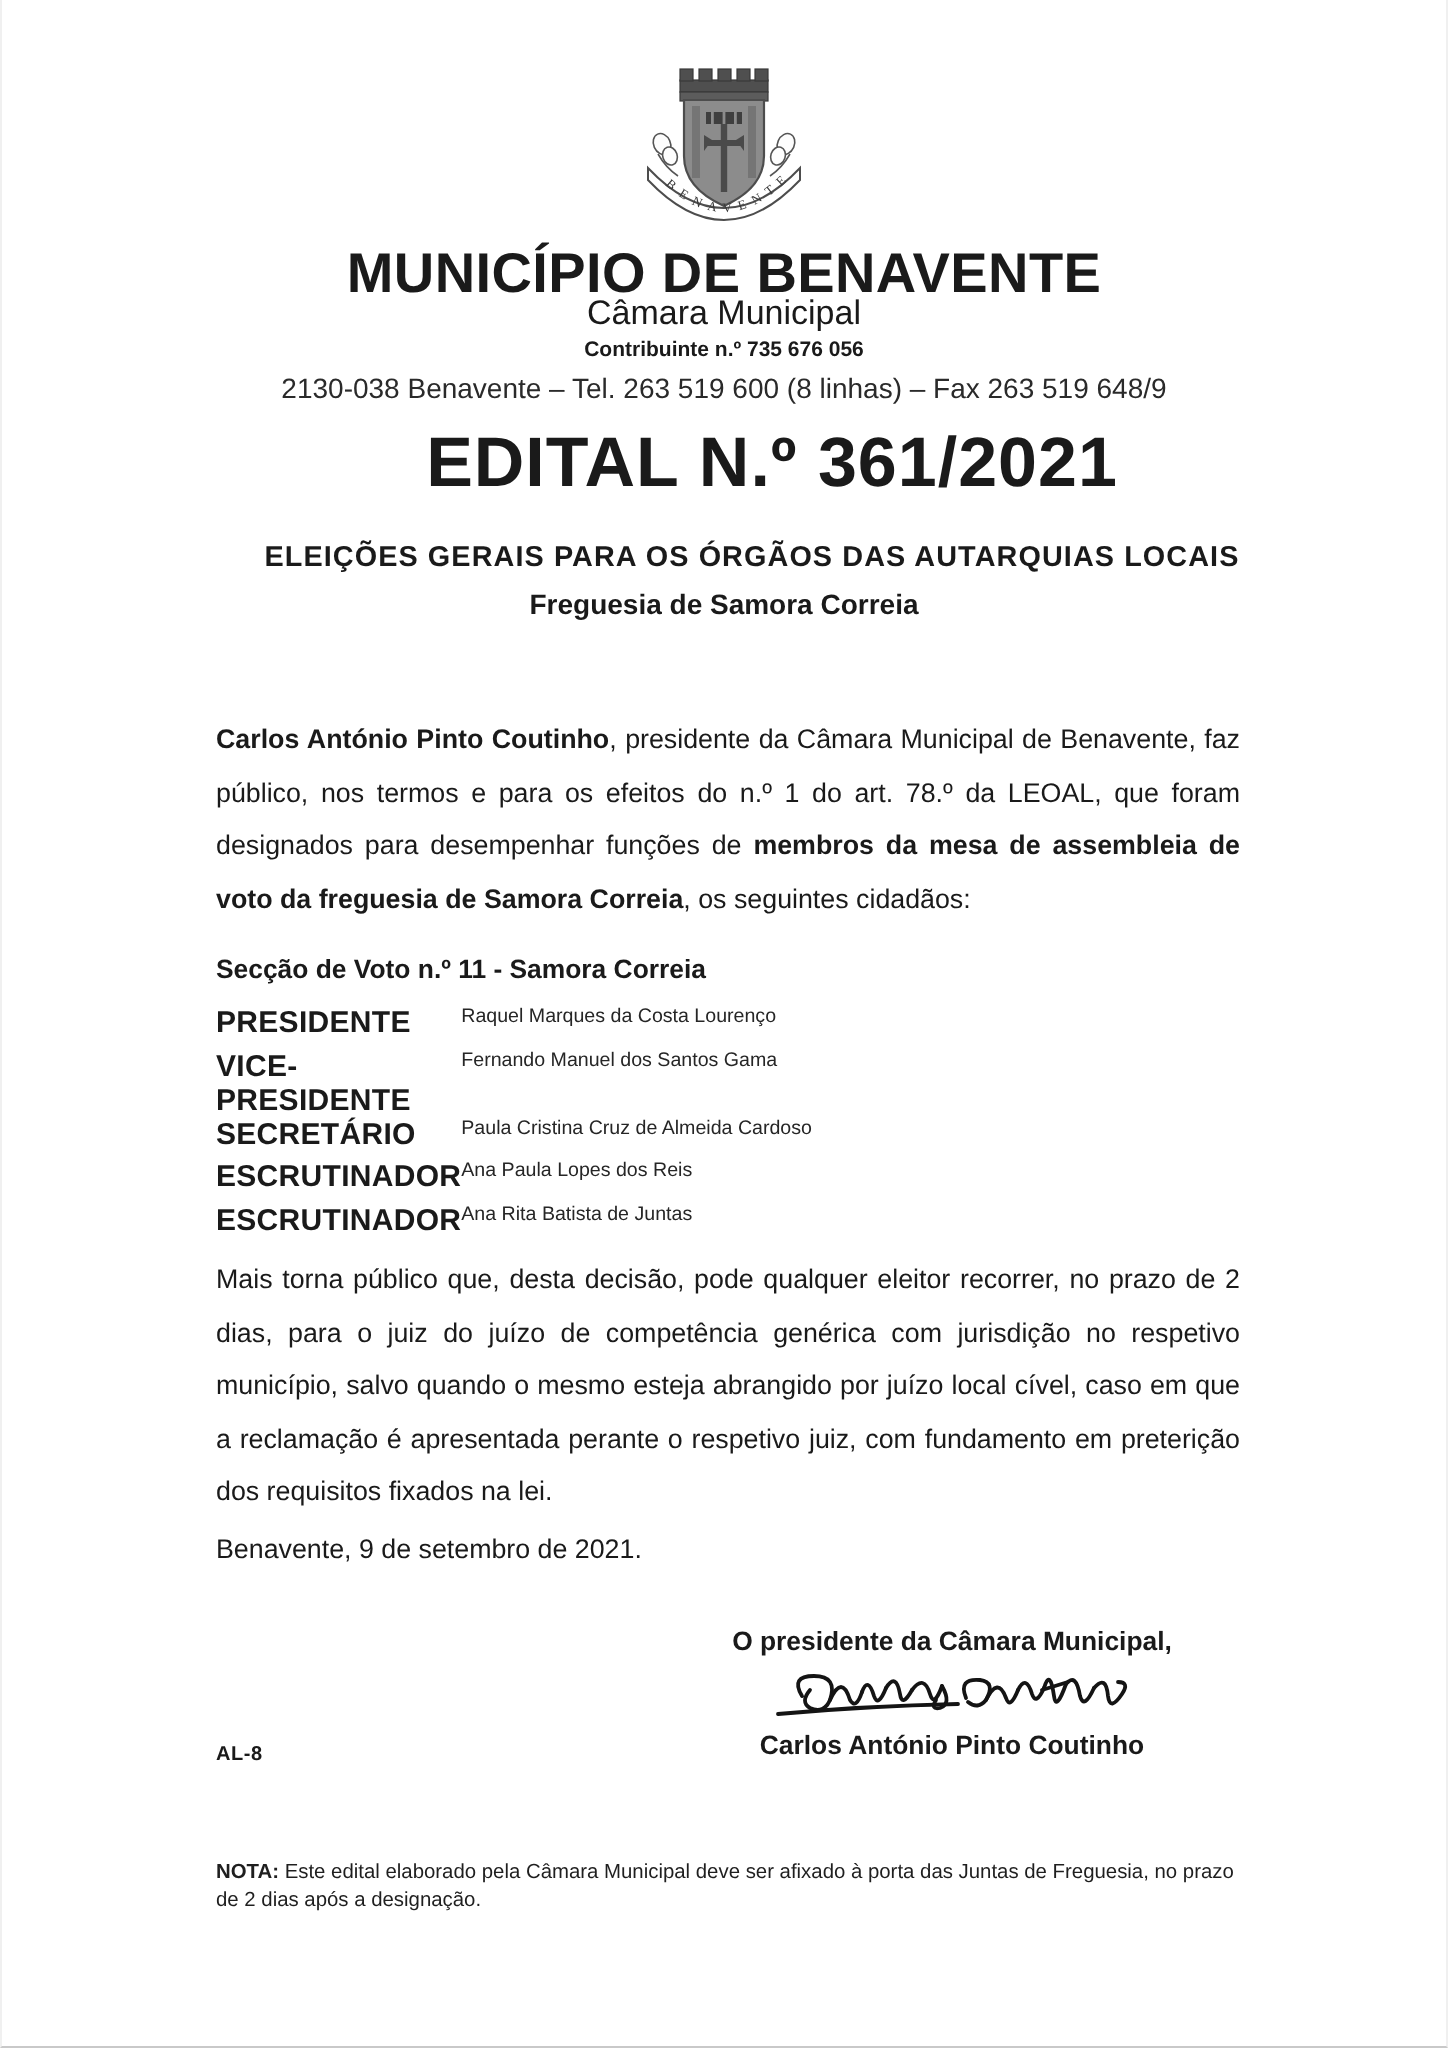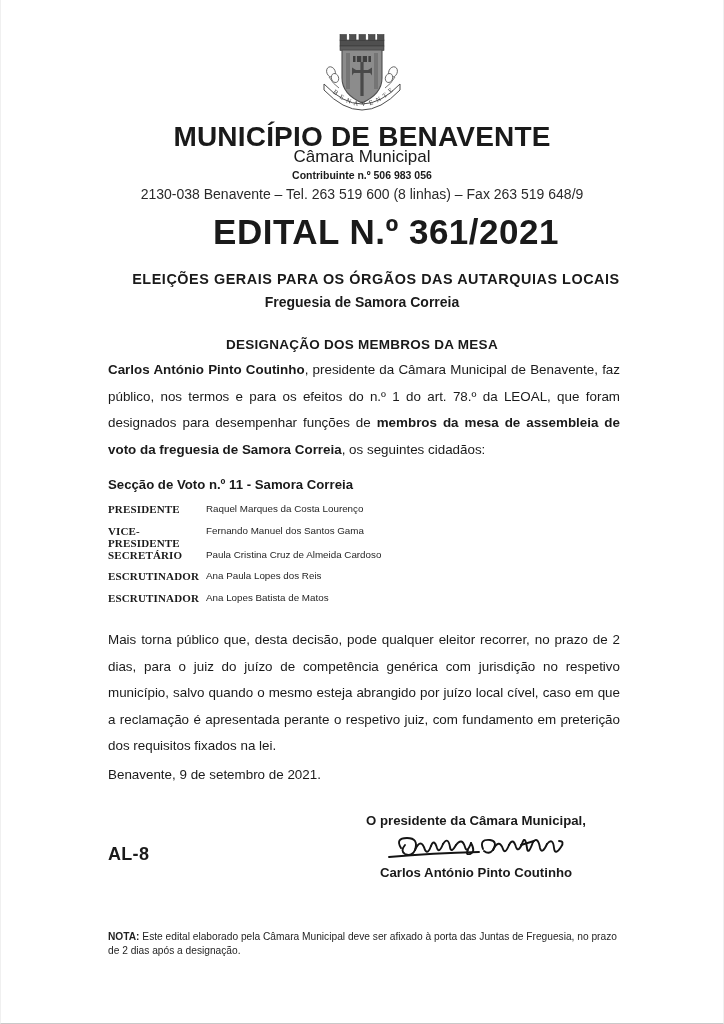--- a/index.html
+++ b/index.html
@@ -114,25 +114,24 @@
     position: absolute;
     left: 107px;
     top: 503px;
     width: 420px;
     border-collapse: collapse;
   }
   .members tr { height: 21.5px; }
   .members td { padding: 0; vertical-align: top; }
   .m-role {
     width: 98px;
-    font-size: 11px;
+    font-size: 15px;
     font-weight: bold;
     letter-spacing: 0.15px;
     padding-top: 2px;
-    font-family: Liberation Serif, serif;
   }
   .m-name {
     font-size: 9.8px;
     font-weight: normal;
     color: #262626;
     padding-top: 2px;
   }
 
   
   .date-line {
@@ -157,22 +156,22 @@
     margin: 2px auto 0;
   }
   .sign-name {
     font-size: 13.2px;
     font-weight: bold;
     margin-top: 1px;
   }
   .ref-code {
     position: absolute;
     left: 107px;
-    top: 844px;
-    font-size: 18px;
+    top: 872px;
+    font-size: 10px;
     font-weight: bold;
     letter-spacing: 0.3px;
   }
 
   
   .nota {
     position: absolute;
     left: 107px;
     top: 930px;
     width: 516px;
@@ -230,27 +229,26 @@
       <path d="M8 52 Q46 92 84 52 L84 58 Q46 98 8 58 Z" fill="#ffffff" stroke="#4d4d4d" stroke-width="1"></path>
       <path id="ribbonPath" d="M12 56 Q46 92 80 56" fill="none" stroke="none"></path>
       <text font-family="'Liberation Serif', serif" font-size="6.6" fill="#3a3a3a" letter-spacing="1.1">
         <textPath href="#ribbonPath" startOffset="8%">B E N A V E N T E</textPath>
       </text>
     </svg>
   </div>
 
   <div class="hdr org-name">MUNICÍPIO DE BENAVENTE</div>
   <div class="hdr org-sub">Câmara Municipal</div>
-  <div class="hdr org-tax">Contribuinte n.º 506 983 056</div>
+  <div class="hdr org-tax">Contribuinte n.º 735 676 056</div>
   <div class="hdr org-addr">2130-038 Benavente – Tel. 263 519 600 (8 linhas) – Fax 263 519 648/9</div>
 
   <div class="hdr edital-title">EDITAL N.º 361/2021</div>
   <div class="hdr elec-line">ELEIÇÕES GERAIS PARA OS ÓRGÃOS DAS AUTARQUIAS LOCAIS</div>
   <div class="hdr freg-line">Freguesia de Samora Correia</div>
-  <div class="hdr desig-line">DESIGNAÇÃO DOS MEMBROS DA MESA</div>
 
   <div class="body-para para-1">
     <b>Carlos António Pinto Coutinho</b><span>, presidente da Câmara Municipal de Benavente, faz público, nos termos e para os efeitos do n.º 1 do art. 78.º da LEOAL, que foram designados para desempenhar funções de </span><b>membros da mesa de assembleia de voto da freguesia de Samora Correia</b><span>, os seguintes cidadãos:</span>
   </div>
 
   <div class="section-head">Secção de Voto n.º 11 - Samora Correia</div>
 
   <table class="members">
     <tbody id="members-body">
         <tr>
@@ -264,21 +262,21 @@
         <tr>
           <td class="m-role">SECRETÁRIO</td>
           <td class="m-name">Paula Cristina Cruz de Almeida Cardoso</td>
         </tr>
         <tr>
           <td class="m-role">ESCRUTINADOR</td>
           <td class="m-name">Ana Paula Lopes dos Reis</td>
         </tr>
         <tr>
           <td class="m-role">ESCRUTINADOR</td>
-          <td class="m-name">Ana Lopes Batista de Matos</td>
+          <td class="m-name">Ana Rita Batista de Juntas</td>
         </tr>
       </tbody>
   </table>
 
   <div class="body-para para-2">Mais torna público que, desta decisão, pode qualquer eleitor recorrer, no prazo de 2 dias, para o juiz do juízo de competência genérica com jurisdição no respetivo município, salvo quando o mesmo esteja abrangido por juízo local cível, caso em que a reclamação é apresentada perante o respetivo juiz, com fundamento em preterição dos requisitos fixados na lei.</div>
 
   <div class="date-line">Benavente, 9 de setembro de 2021.</div>
 
   <div class="sign-block">
     <div class="sign-title">O presidente da Câmara Municipal,</div>

